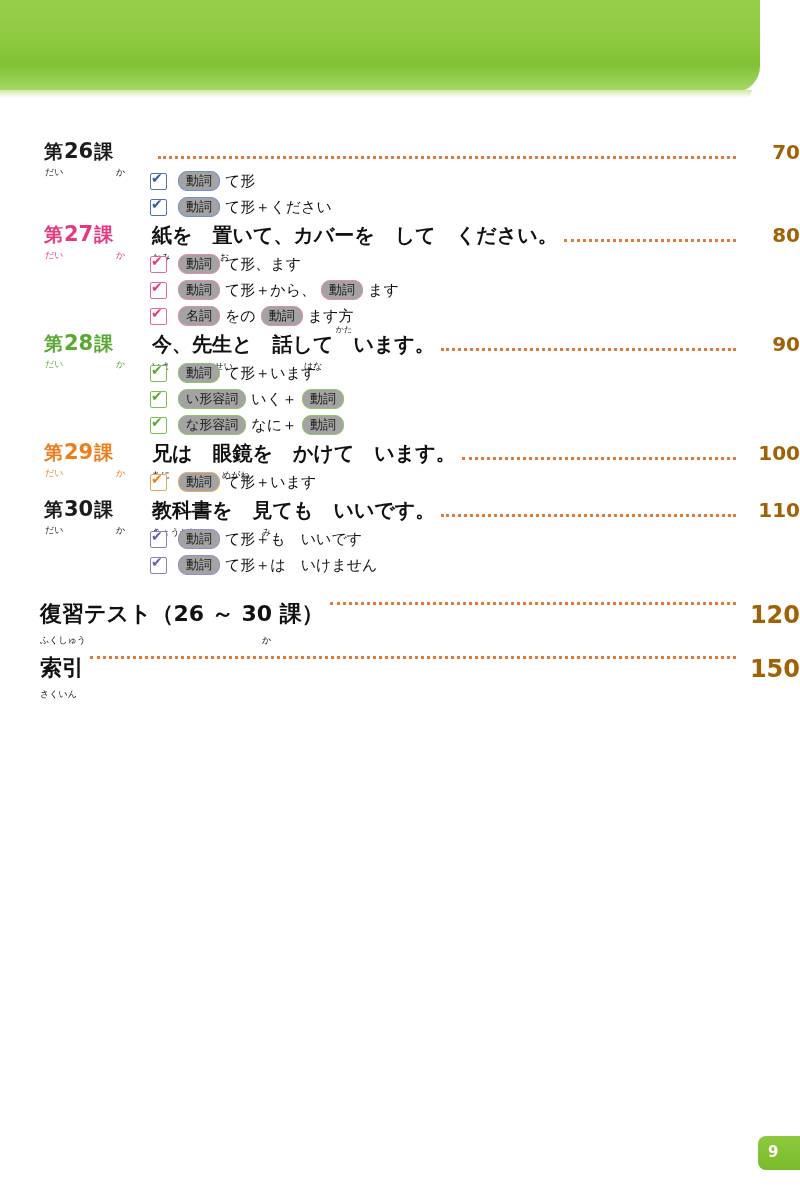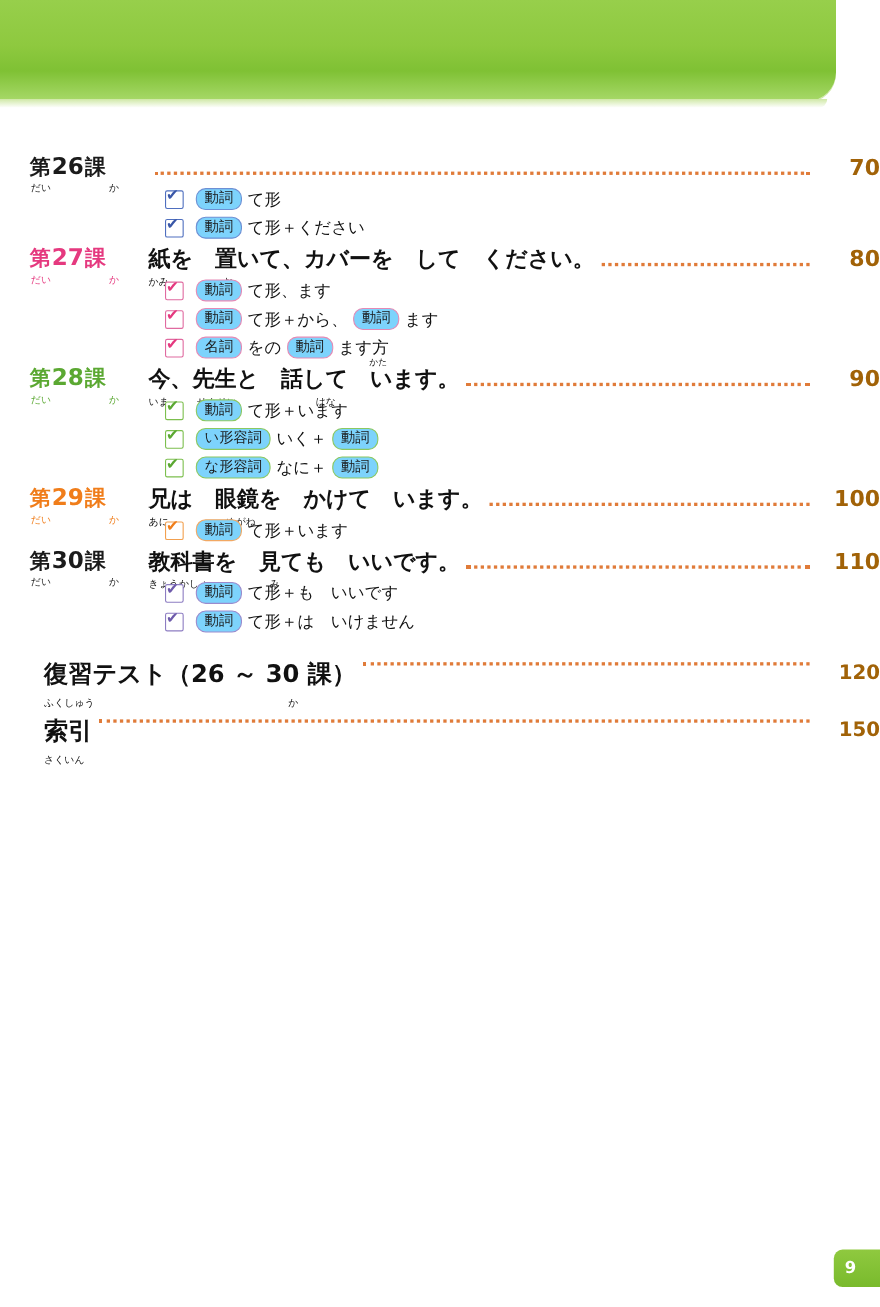--- a/index.html
+++ b/index.html
@@ -51,21 +51,21 @@
     width: 800px;
   }
 
   .toc-entry {
     margin-bottom: 6px;
   }
 
   .entry-head {
     display: flex;
     align-items: flex-start;
-    padding-left: 27px;
+    padding-left: 44px;
   }
 
   .lesson-no {
     width: 108px;
     flex: 0 0 108px;
     position: relative;
     font-weight: bold;
     font-size: 20px;
     line-height: 22px;
     white-space: nowrap;
@@ -158,21 +158,21 @@
     color: #222;
   }
   .tag {
     display: inline-block;
     border: 1px solid #7b7b7b;
     border-radius: 9px;
     padding: 1px 7px 2px 7px;
     font-size: 13px;
     line-height: 15px;
     margin: 0 3px;
-    background: #7dd3fc;
+    background: #a3a3a3;
     white-space: nowrap;
   }
   .btext {
     white-space: nowrap;
     padding: 0 2px;
     position: relative;
   }
   .btext .ruby {
     top: 17px;
     font-size: 8px;
@@ -216,21 +216,21 @@
   }
   .simple-title {
     font-size: 22px;
     font-weight: bold;
     color: #111;
     white-space: nowrap;
     position: relative;
     line-height: 26px;
   }
   .simple-row .leader { margin-bottom: 8px; }
-  .simple-row .page-num { font-size: 18px; }
+  .simple-row .page-num { font-size: 24px; }
 
   
   .page-tab {
     position: absolute;
     right: 0;
     bottom: 18px;
     width: 42px;
     height: 34px;
     background: linear-gradient(to bottom, #8fc93f, #79ba2c);
     border-top-left-radius: 8px;

